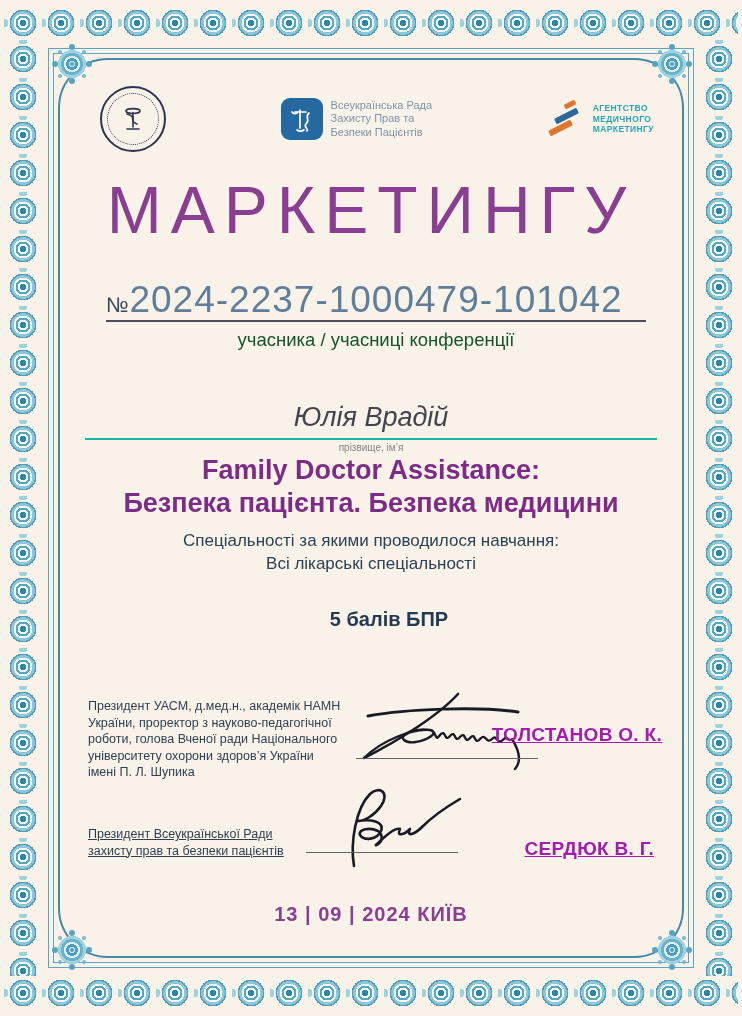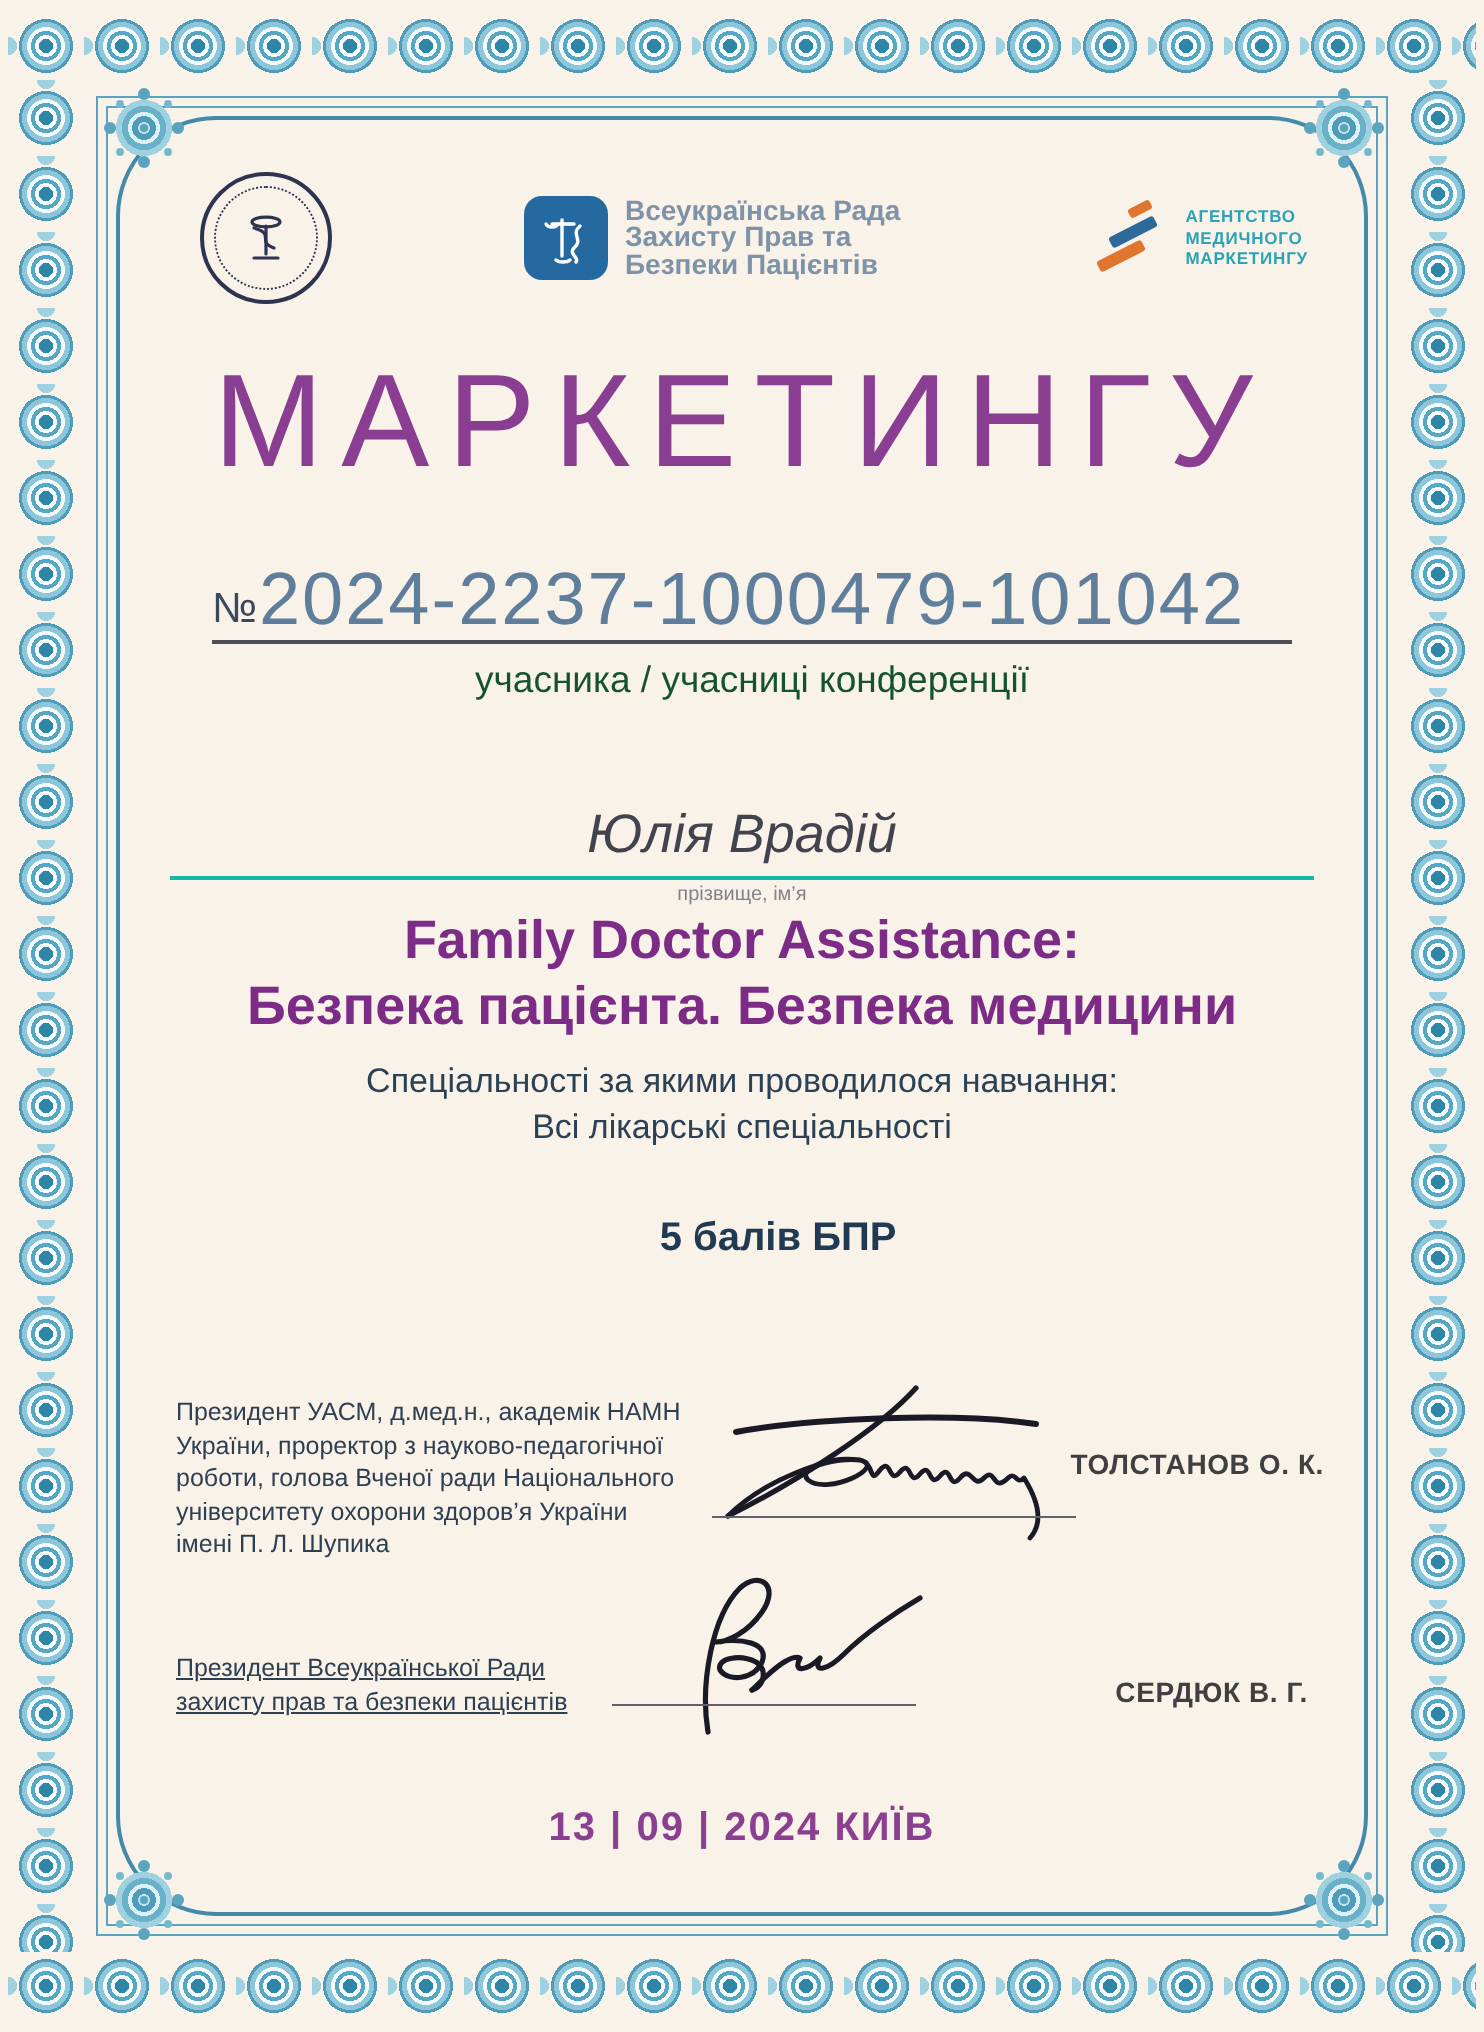--- a/index.html
+++ b/index.html
@@ -57,21 +57,21 @@
     width:62px; height:62px; border-radius:50%;
     border:2px solid #2c3450; display:flex; align-items:center; justify-content:center;
     position:relative;
   }
   .seal::before{content:''; position:absolute; inset:5px; border-radius:50%; border:1.5px dotted #2c3450;}
   .council-box{
     width:42px; height:42px; border-radius:9px; background:#2569a1;
     display:flex; align-items:center; justify-content:center; flex:0 0 auto;
   }
   .council-caption{
-    font-size:14px; line-height:13.5px; color:#7e93a8; white-space:pre-line;font-weight:bold;
+    font-size:11px; line-height:13.5px; color:#7e93a8; white-space:pre-line;
   }
   .agency-box{position:relative; width:38px; height:38px; flex:0 0 auto;}
   .agency-box i{position:absolute; display:block; border-radius:1.5px; transform:rotate(-27deg);}
   .agency-box .b1{top:2px; left:17px; width:12px; height:5px; background:#e0762e;}
   .agency-box .b2{top:13px; left:7px; width:25px; height:6px; background:#2b6a9b;}
   .agency-box .b3{top:25px; left:1px; width:25px; height:6px; background:#e0762e;}
   .agency-caption{
     font-size:8.5px; line-height:10.5px; font-weight:bold; letter-spacing:0.4px;
     color:#2ba3b5; white-space:pre-line;
   }
@@ -114,21 +114,21 @@
   .sig-row.two{top:812px; height:70px;}
   .sig-title{position:absolute; left:0; font-size:12.5px; line-height:16.5px; color:#2e3f52;}
   .one .sig-title{top:8px; width:256px;}
   .two .sig-title{top:14px; width:232px;text-decoration:underline;}
   .sig-draw{position:absolute;}
   .one .sig-draw{left:258px; top:-2px; width:202px; height:86px;}
   .two .sig-draw{left:212px; top:-28px; width:192px; height:88px;}
   .sig-underline{position:absolute; border-top:1.5px solid #61616a;}
   .one .sig-underline{left:268px; top:68px; width:182px;}
   .two .sig-underline{left:218px; top:40px; width:152px;}
-  .sig-name{position:absolute; right:0; font-weight:700; font-size:14px; letter-spacing:0.3px; color:#404040; white-space:nowrap;}
+  .sig-name{position:absolute; right:0; font-weight:700; font-size:19px; letter-spacing:0.3px; color:#a21caf; white-space:nowrap;text-decoration:underline;}
   .one .sig-name{top:34px;}
   .two .sig-name{top:26px; right:8px;}
   .sig-draw svg path{fill:none; stroke:#1a1a26; stroke-linecap:round; stroke-linejoin:round;}
 
   
   .date{position:absolute; left:0; right:0; top:903px; z-index:3;
     text-align:center; font-weight:700; font-size:20px; letter-spacing:1px; color:#8b3f90;}
 </style>
 </head>
 <body>

